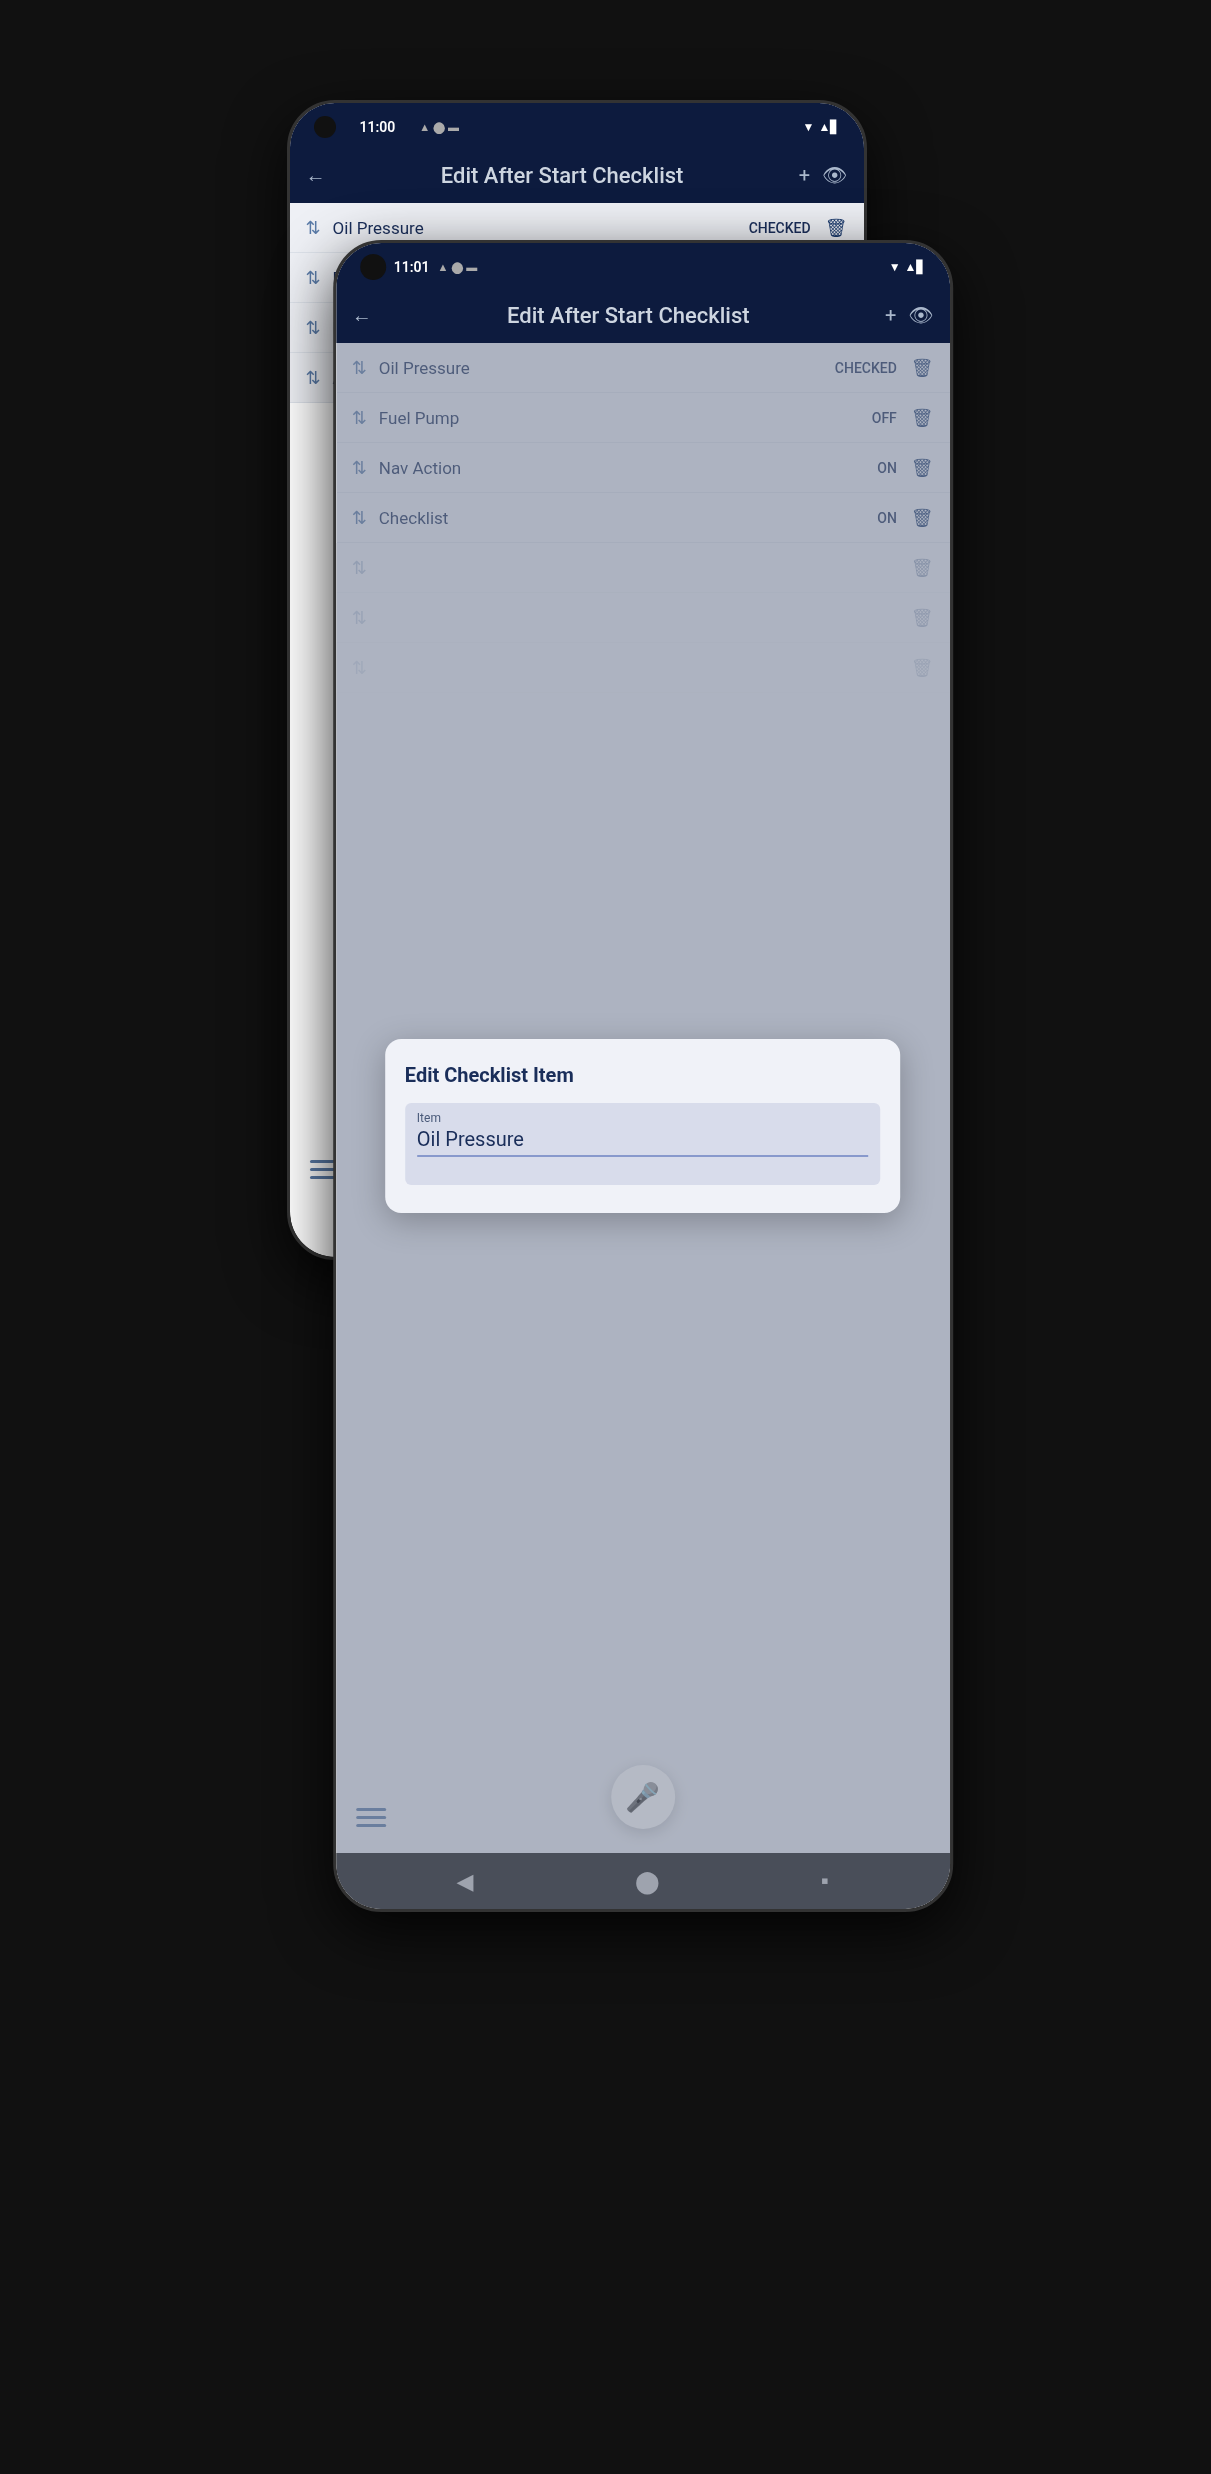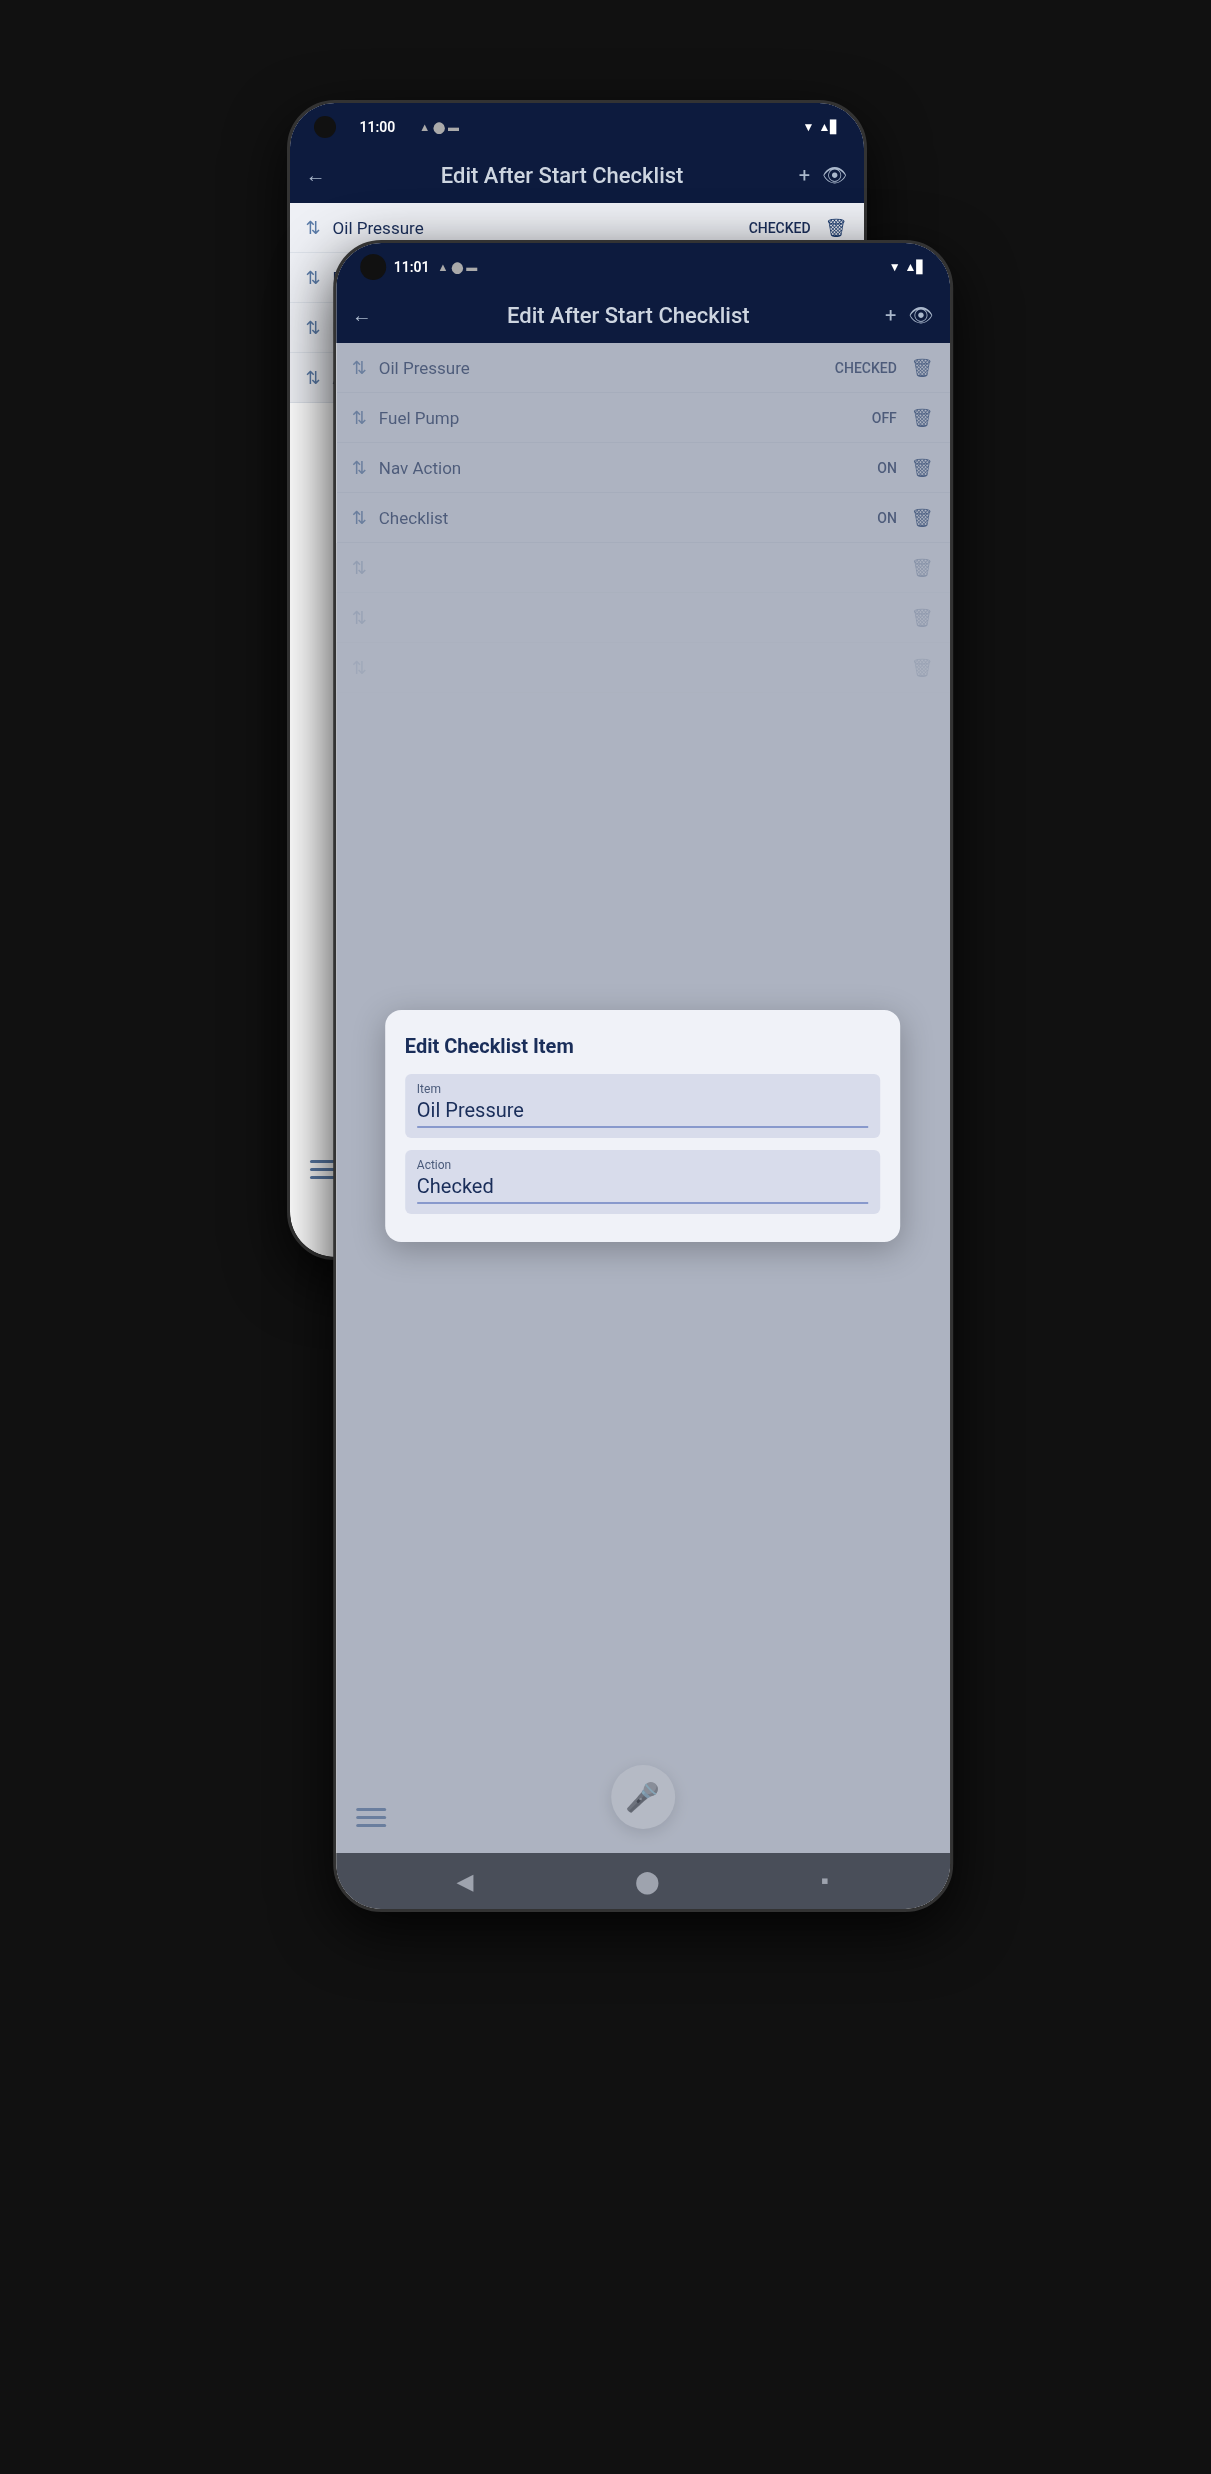--- a/index.html
+++ b/index.html
@@ -151,21 +151,21 @@
     }
     .dialog-title {
       font-size: 20px;
       font-weight: 700;
       color: #1a2e5a;
       margin-bottom: 16px;
     }
     .dialog-field {
       background: #d8dceb;
       border-radius: 6px;
-      padding: 8px 12px 10px;
+      padding: 8px 12px 28px;
       margin-bottom: 12px;
     }
     .dialog-field-label {
       font-size: 12px;
       color: #4a5a7a;
       margin-bottom: 2px;
     }
     .dialog-field-value {
       font-size: 20px;
       color: #1a2e5a;
@@ -407,24 +407,20 @@
 
         <div class="dialog-overlay">
           <div class="dialog-box">
             <div class="dialog-title">Edit Checklist Item</div>
 
             <div class="dialog-field">
               <div class="dialog-field-label">Item</div>
               <div class="dialog-field-value">Oil Pressure</div>
             </div>
 
-            <div class="dialog-field">
-              <div class="dialog-field-label">Action</div>
-              <div class="dialog-field-value">Checked</div>
-            </div>
 
           </div>
         </div>
       </div>
 
       <div class="mic-fab" style="position:absolute; bottom:80px; left:50%; transform:translateX(-50%);">
         <span class="mic-icon">🎤</span>
       </div>
 
       <div style="position:absolute; bottom:82px; left:20px;">

